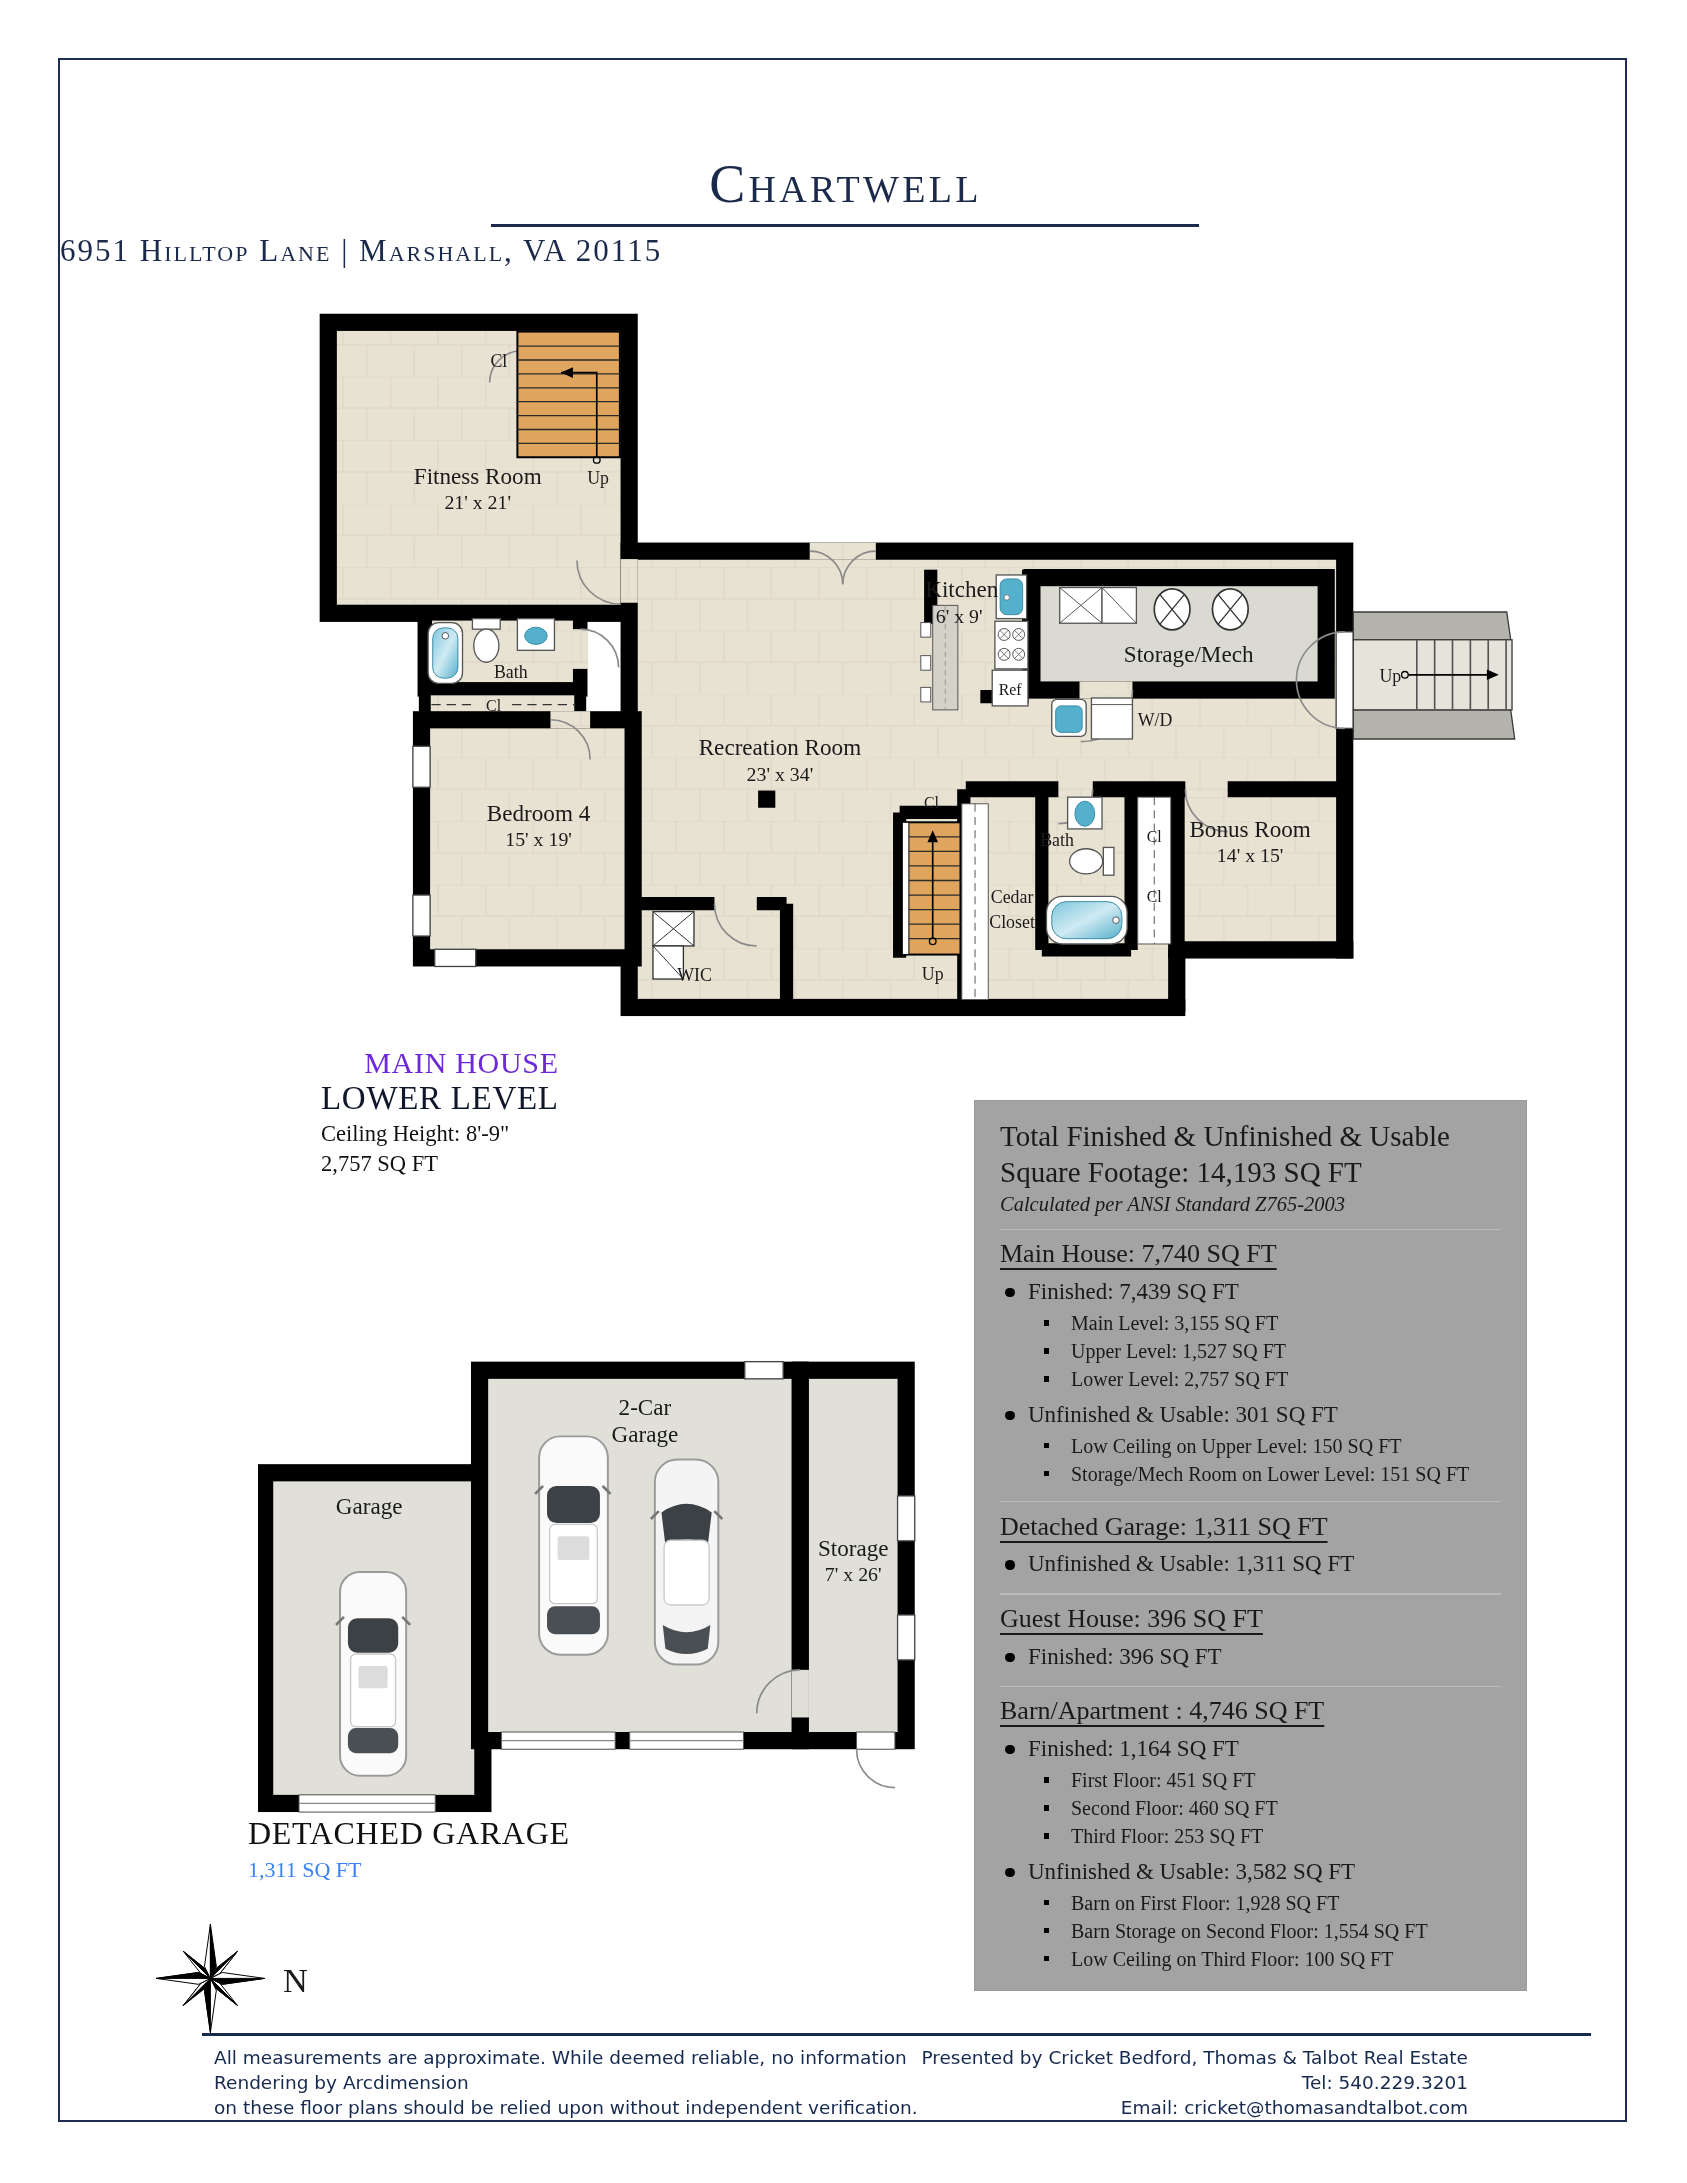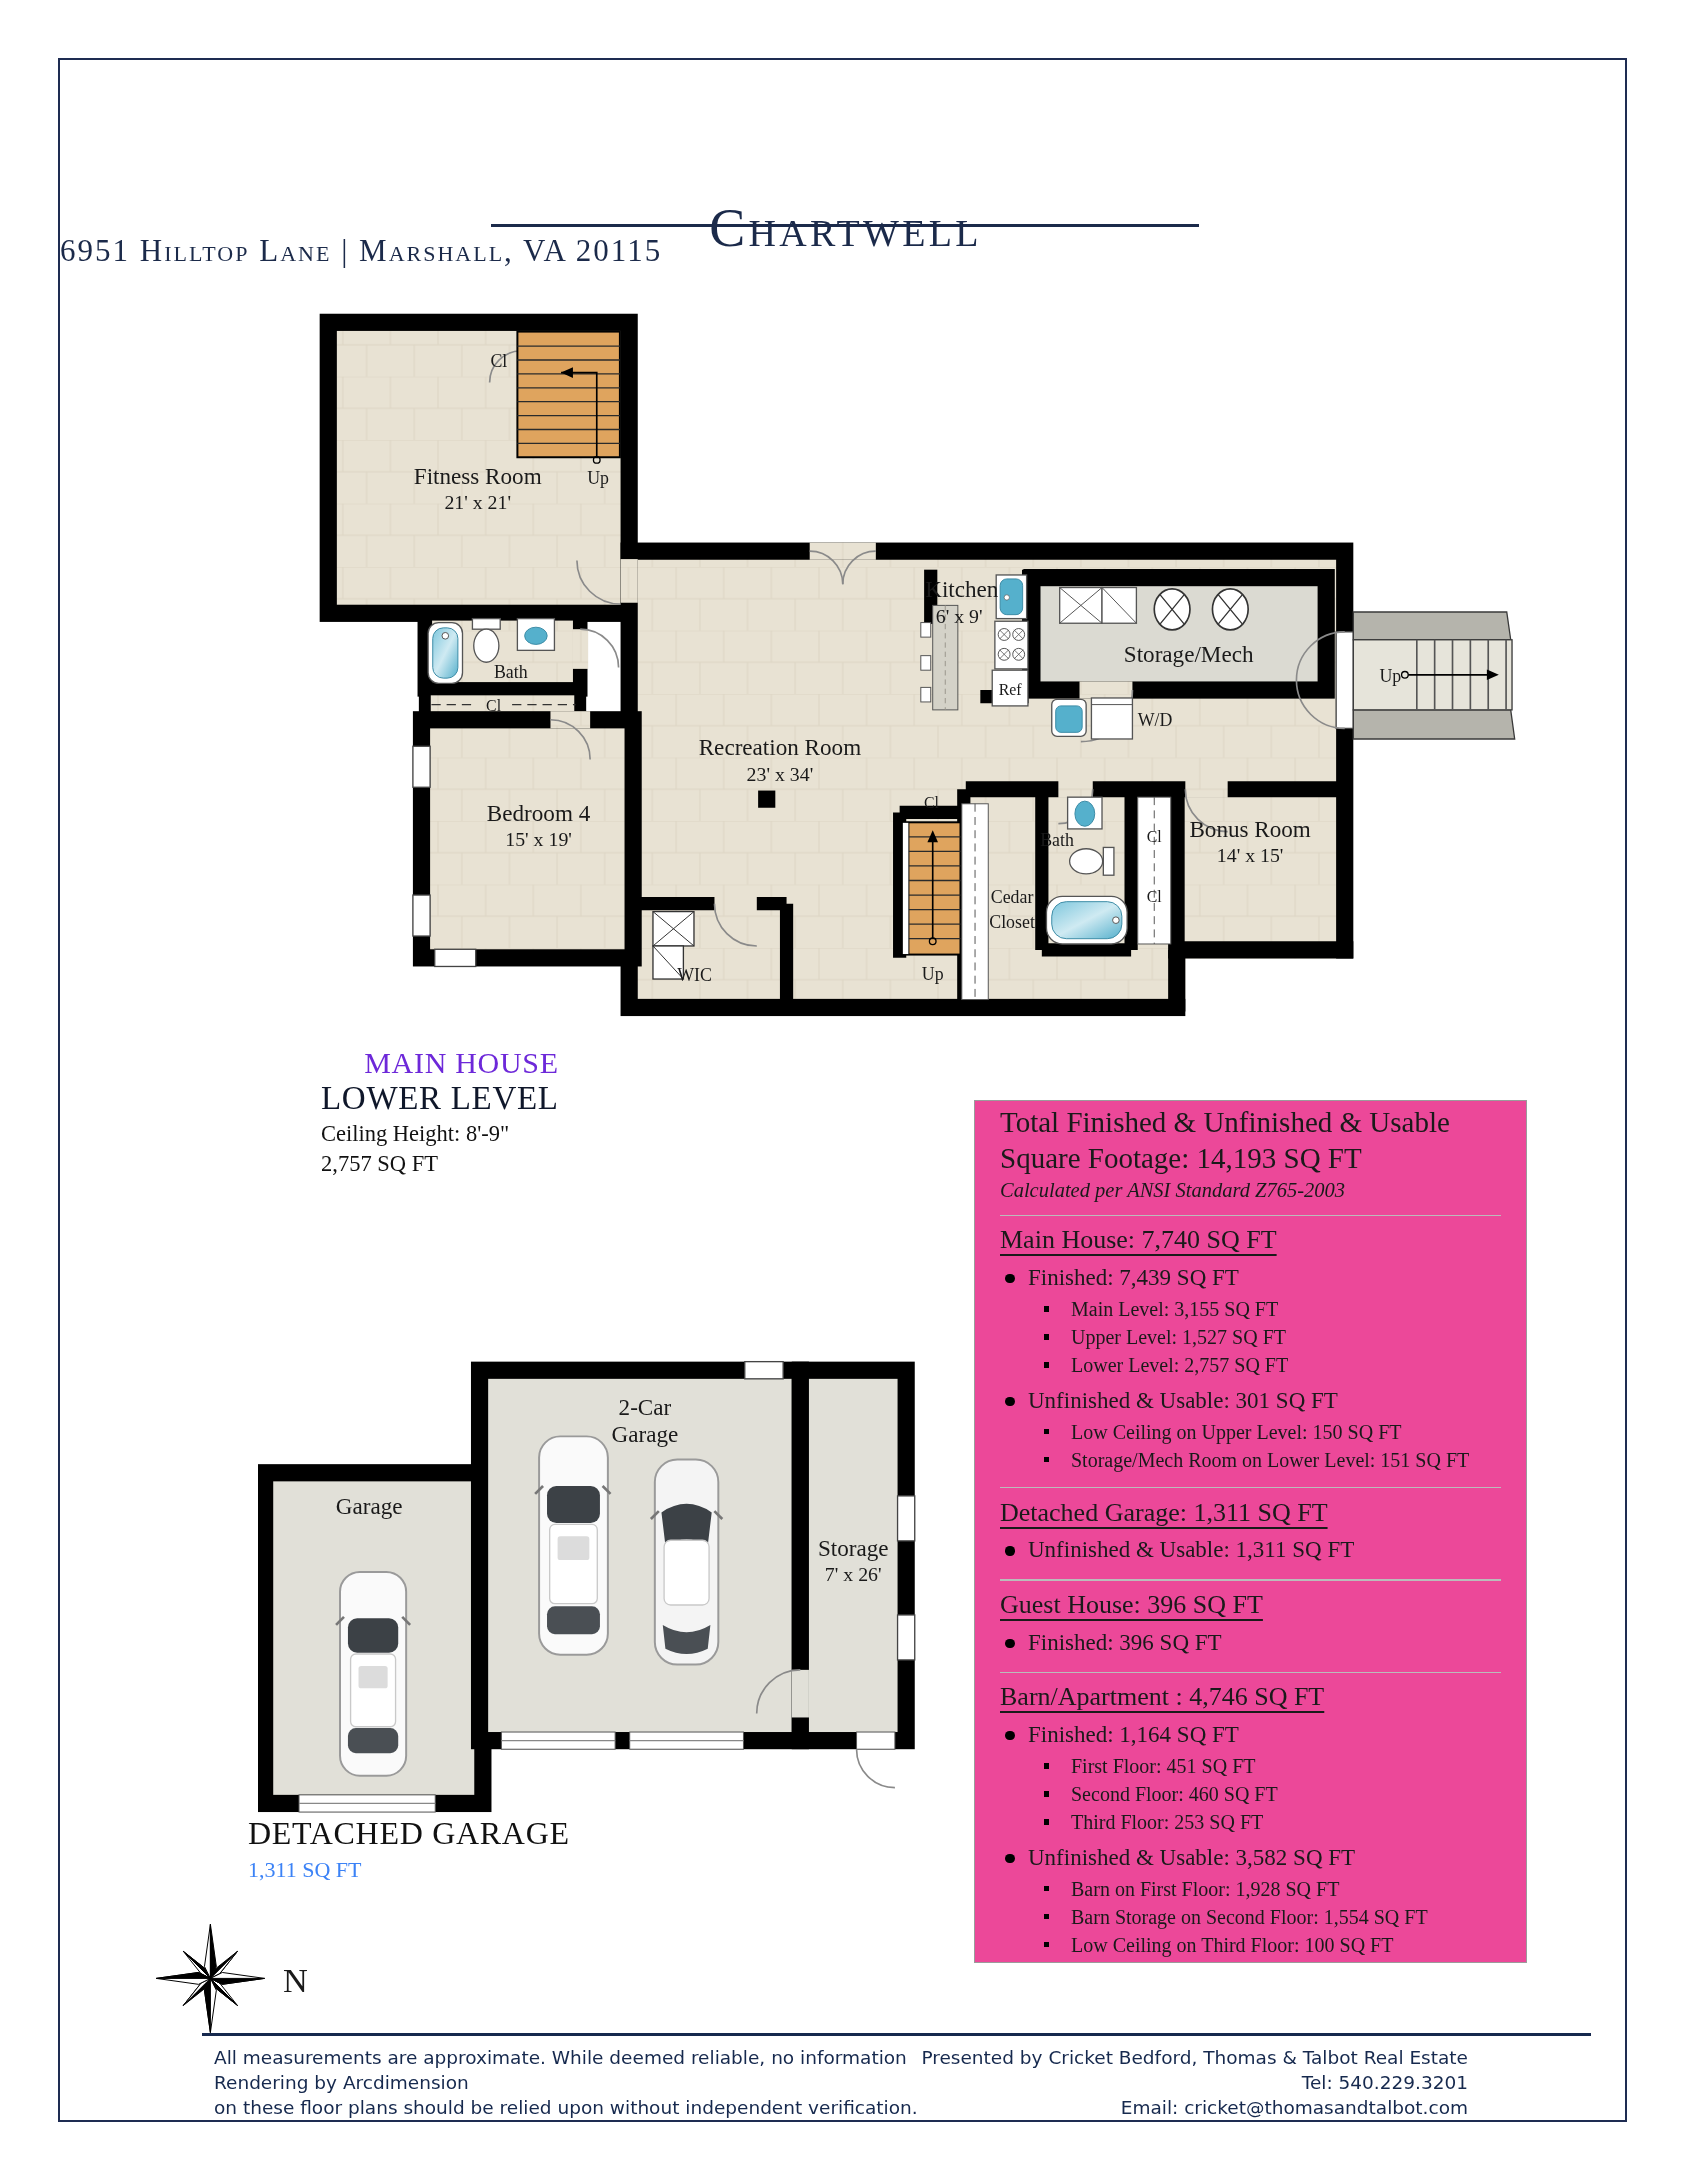--- a/index.html
+++ b/index.html
@@ -1,31 +1,31 @@
 <!DOCTYPE html>
 <html style="font-size:10.6px"><head>
 <meta charset="utf-8">
 <style>
   html,body{margin:0;padding:0;background:#fff;}
   body{width:1687px;height:2183px;position:relative;font-family:"Liberation Serif",serif;color:#1a1a1a;}
   .page{position:absolute;left:58px;top:58px;width:1565px;height:2060px;border:2.6px solid #1e2c52;background:#fff;}
   
-  .title{position:absolute;left:0;top:93px;width:1571px;text-align:center;font-size:54px;font-variant:small-caps;letter-spacing:3.3px;color:#1b2a4a;margin-top:44px;}
+  .title{position:absolute;left:0;top:93px;width:1571px;text-align:center;font-size:54px;font-variant:small-caps;letter-spacing:3.3px;color:#1b2a4a;}
   .title-rule{position:absolute;left:431px;top:164px;width:708px;height:3.3px;background:#1b2a4a;}
   .address{position:absolute;left:0;top:173px;width:1571px;font-size:31px;font-variant:small-caps;letter-spacing:2px;color:#1b2a4a;}
   
   .plan-caption{position:absolute;left:261px;top:986px;}
   .plan-caption .l1{font-size:30px;color:#6d28d9;letter-spacing:0.7px;text-align:right;}
   .plan-caption .l2{font-size:33px;color:#0f172a;letter-spacing:0.7px;}
   .plan-caption .l3,.plan-caption .l4{font-size:22.5px;color:#111;margin-top:4px;}
   .garage-caption{position:absolute;left:188px;top:1747px;margin-top:8px;}
   .garage-caption .g1{font-size:32px;color:#111;letter-spacing:0.7px;}
   .garage-caption .g2{font-size:22px;color:#3b82f6;margin-top:5.3px;}
   
-  .summary{position:absolute;left:914px;top:1040px;width:501px;height:855px;border:1.3px solid #9b9b9b;padding:3px 25px;overflow:hidden;background:#ec4899;}
+  .summary{position:absolute;left:914px;top:1040px;width:501px;height:855px;border:1.3px solid #9b9b9b;padding:17px 25px;overflow:hidden;background:#a3a3a3;}
   .summary .t1,.summary .t2{font-size:29px;line-height:36px;}
   .summary .note{font-size:20.5px;font-style:italic;margin-top:2.6px;}
   .summary .div{height:1.3px;background:#bbb;margin:13.2px 0 9.3px 0;}
   .summary h3{font-size:26px;font-weight:normal;margin:5.3px 0 6.6px 0;text-decoration:underline;text-decoration-thickness:2px;text-underline-offset:6px;}
   .summary .b1{font-size:23px;line-height:32px;margin:5.3px 0 1.3px 0;position:relative;padding-left:28px;}
   .summary .b1::before{content:"";position:absolute;left:5.3px;top:12px;width:9.3px;height:9.3px;background:#000;border-radius:50%;}
   .summary .b2{font-size:20px;line-height:28px;position:relative;padding-left:71px;}
   .summary .b2::before{content:"";position:absolute;left:44px;top:11.2px;width:5.3px;height:5.3px;background:#000;}
   
   .footer-rule{position:absolute;left:142px;top:1973px;width:1389px;height:3.3px;background:#16294e;}

